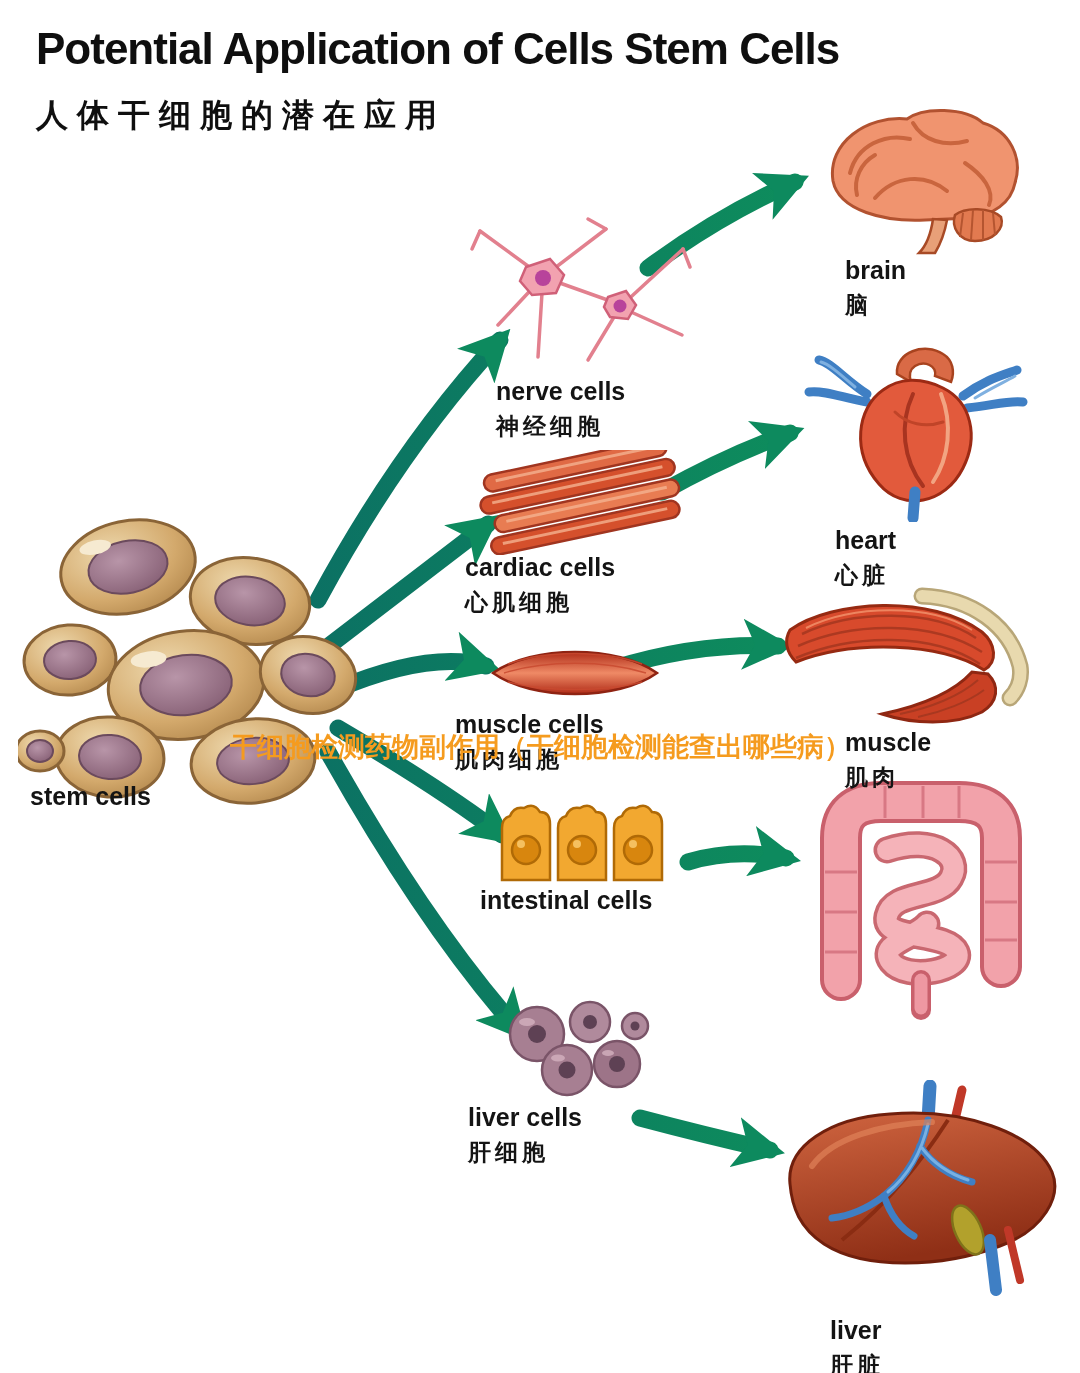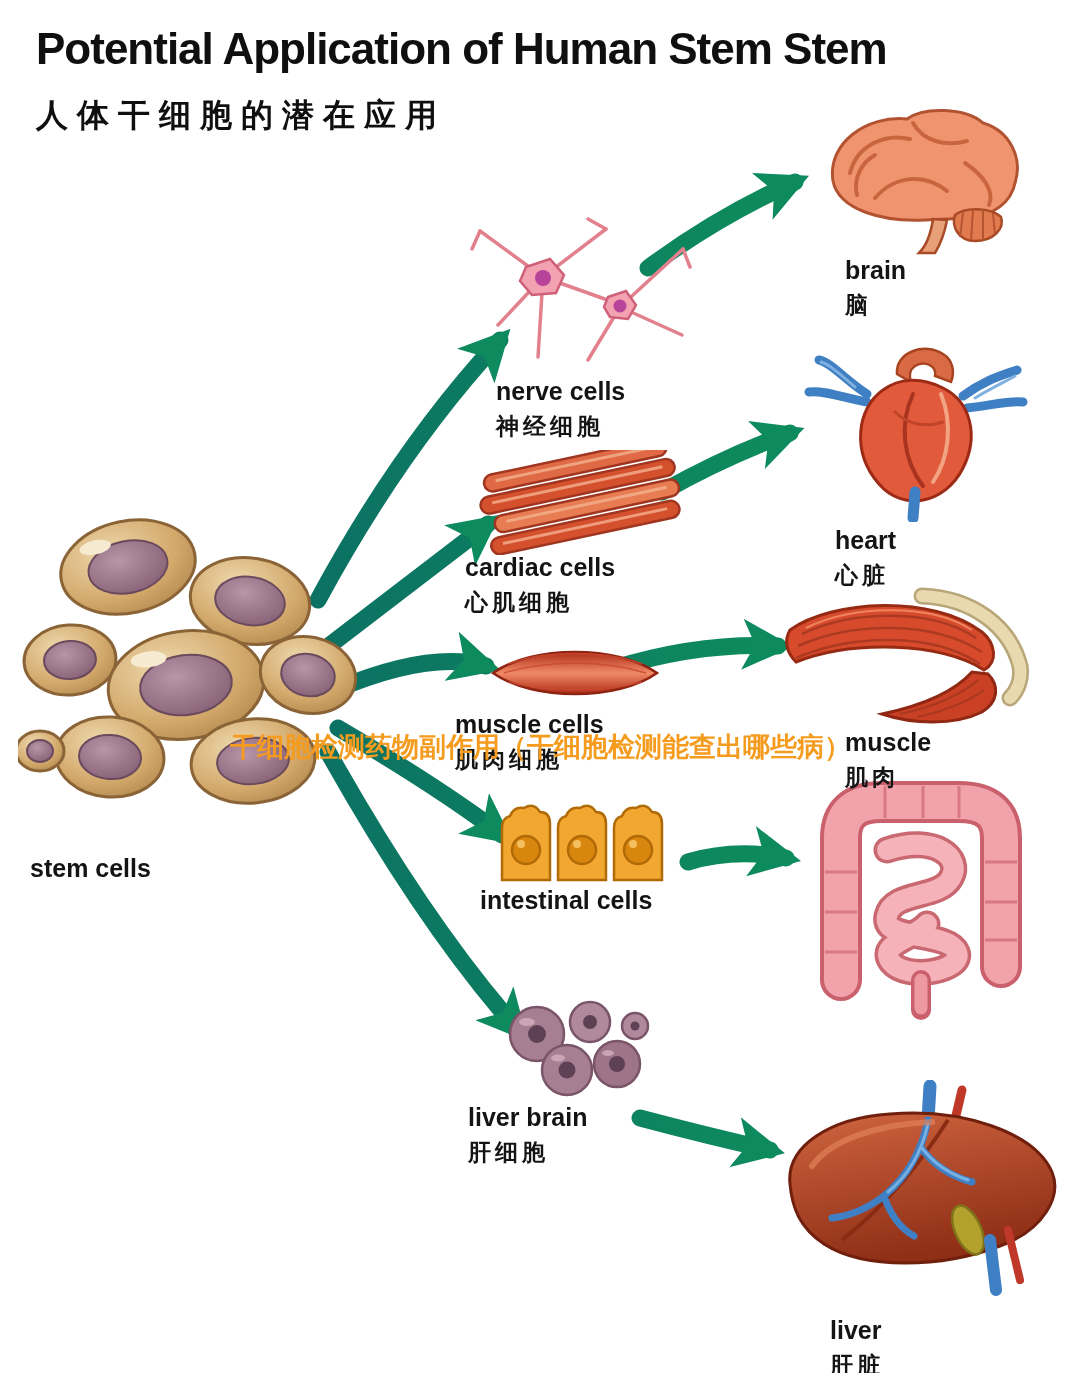--- a/index.html
+++ b/index.html
@@ -25,21 +25,21 @@
   .watermark{
     position:absolute;left:230px;top:729px;z-index:6;
     font-size:27px;font-weight:bold;color:#f59b1e;white-space:nowrap;
   }
 </style>
 </head>
 <body>
 
 <div class="canvas">
 
-  <h1 class="title">Potential Application of Human Stem Stem</h1>
+  <h1 class="title">Potential Application of Cells Stem Cells</h1>
   <div class="subtitle">人体干细胞的潜在应用</div>
 
   <svg class="layer" width="1080" height="1373" viewBox="0 0 1080 1373">
     <defs>
       <linearGradient id="agrad" x1="0" y1="0" x2="1080" y2="0" gradientUnits="userSpaceOnUse">
         <stop offset="0" stop-color="#0a5f68"></stop>
         <stop offset="1" stop-color="#0f9d58"></stop>
       </linearGradient>
       <marker id="ah" viewBox="0 0 10 10" refX="7" refY="5" markerWidth="3" markerHeight="3" orient="auto">
         <path d="M0,0 L10,5 L0,10 L2.5,5 Z" fill="#0d8a5e"></path>
@@ -323,21 +323,21 @@
         <path d="M156,44 C150,70 138,94 116,112"></path>
         <path d="M150,68 C162,84 178,94 196,100"></path>
       </g>
       <ellipse cx="196" cy="150" rx="13" ry="26" transform="rotate(-24 196 150)" fill="#b2a12c" stroke="#7f721a" stroke-width="2.5"></ellipse>
       <path d="M218,160 L224,210" stroke="#3f7fc4" stroke-width="12" fill="none" stroke-linecap="round"></path>
       <path d="M236,150 L248,200" stroke="#c03828" stroke-width="8" fill="none" stroke-linecap="round"></path>
       <path d="M40,86 C60,58 110,44 160,42" stroke="#e08258" stroke-width="6" fill="none" opacity="0.7" stroke-linecap="round"></path>
     </svg>
   </div>
 
-  <div class="label" style="left:30px;top:854px;width:240px;">
+  <div class="label" style="left:30px;top:782px;width:240px;">
     <div class="en">stem cells</div>
   </div>
 
   <div class="label" style="left:496px;top:366px;width:240px;margin-top:11px;">
     <div class="en">nerve cells</div>
     <div class="zh">神经细胞</div>
   </div>
 
   <div class="label" style="left:465px;top:553px;width:250px;">
     <div class="en">cardiac cells</div>
@@ -347,21 +347,21 @@
   <div class="label" style="left:455px;top:710px;width:240px;">
     <div class="en">muscle cells</div>
     <div class="zh">肌肉细胞</div>
   </div>
 
   <div class="label" style="left:480px;top:886px;width:250px;">
     <div class="en">intestinal cells</div>
   </div>
 
   <div class="label" style="left:468px;top:1103px;width:210px;">
-    <div class="en">liver brain</div>
+    <div class="en">liver cells</div>
     <div class="zh">肝细胞</div>
   </div>
 
   <div class="label" style="left:845px;top:256px;width:180px;">
     <div class="en">brain</div>
     <div class="zh">脑</div>
   </div>
 
   <div class="label" style="left:835px;top:526px;width:180px;">
     <div class="en">heart</div>

